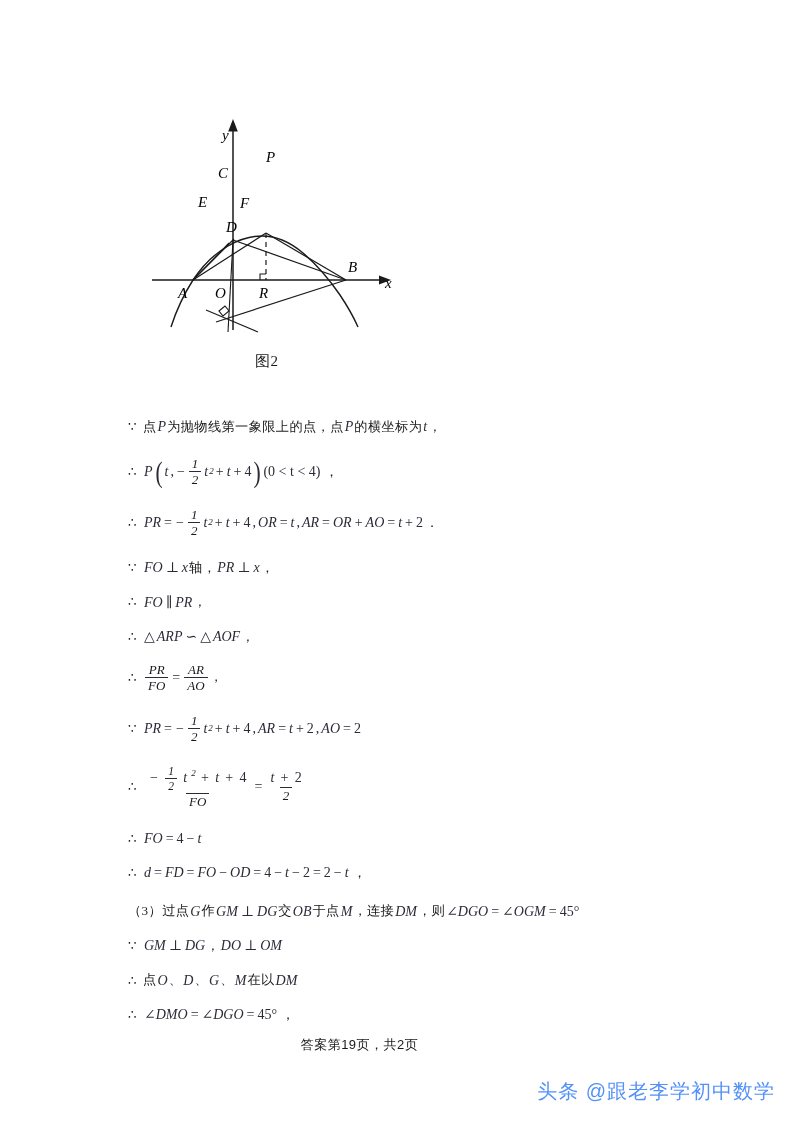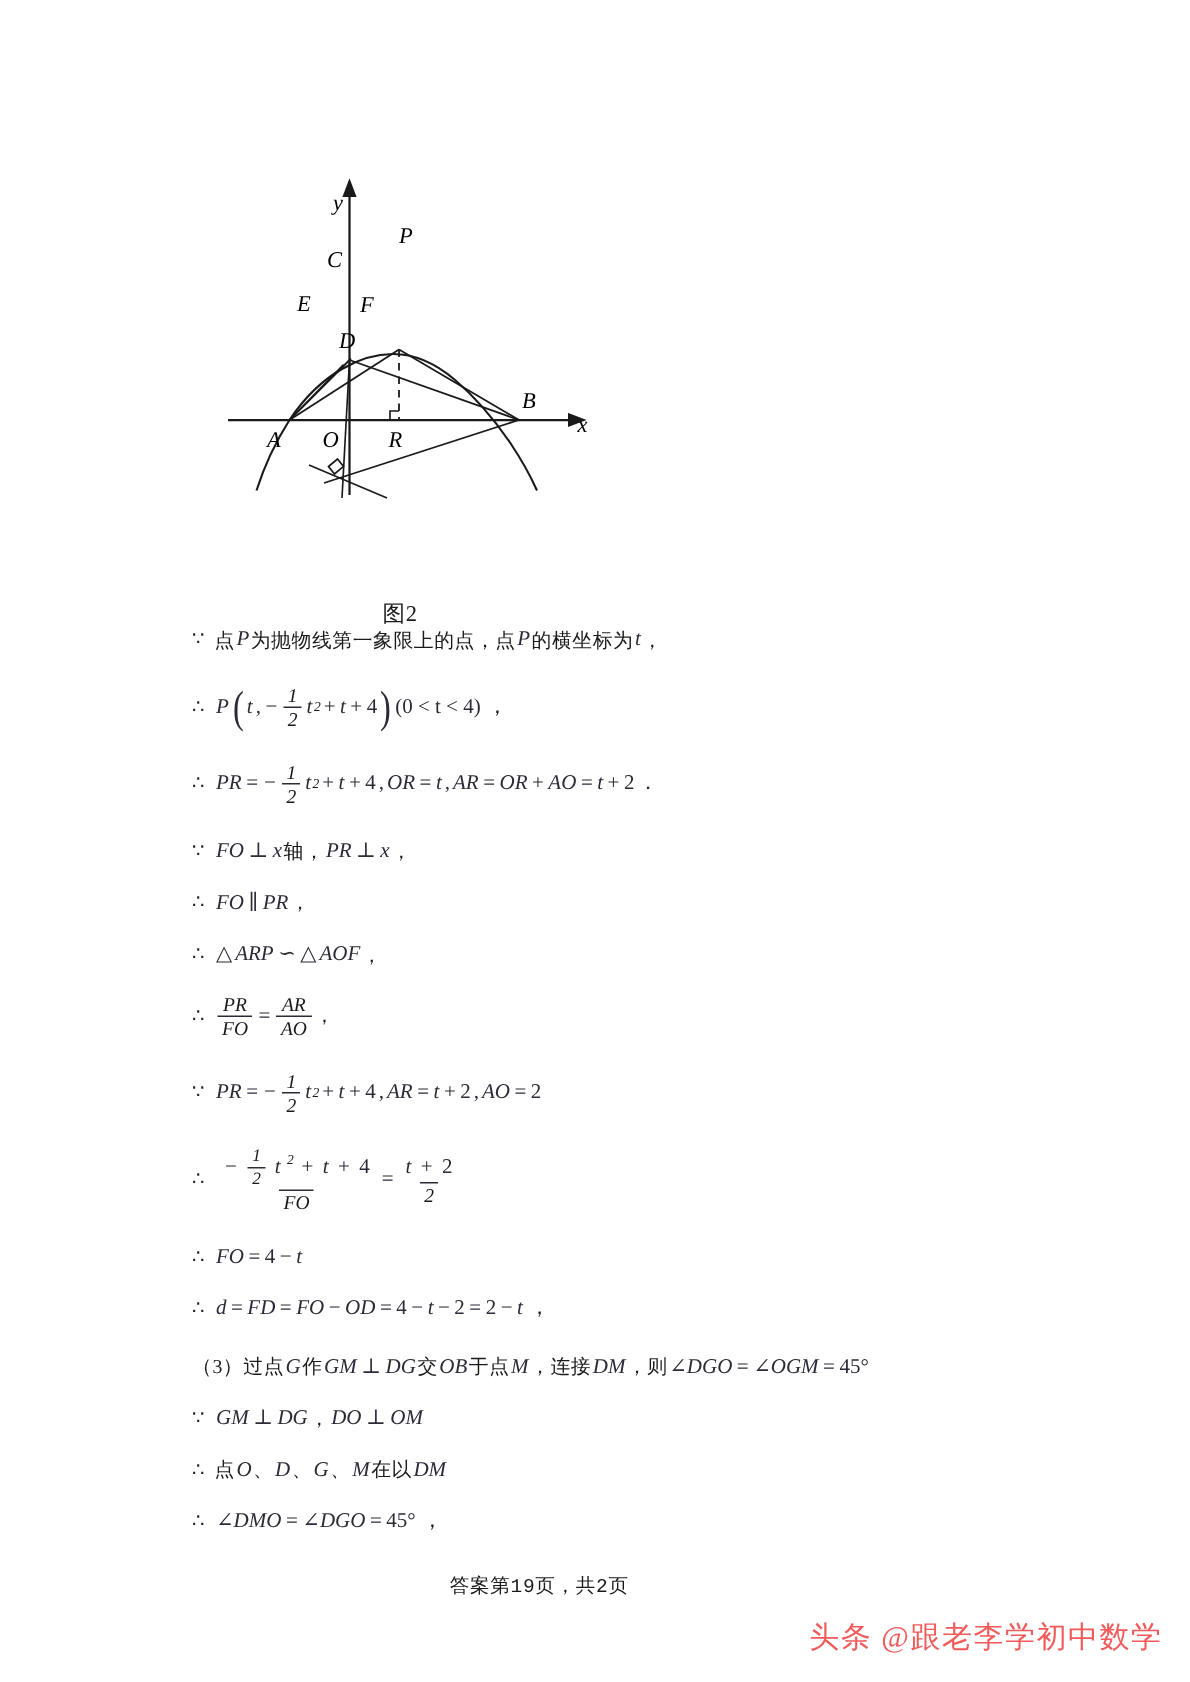--- a/index.html
+++ b/index.html
@@ -25,21 +25,20 @@
     height: 300px;
   }
   #figure-svg { display: block; }
   #figure-caption {
     position: absolute;
     left: 255px;
     top: 252px;
     font-size: 15px;
     font-family: "Liberation Serif", "DejaVu Serif", serif;
     letter-spacing: .5px;
-    margin-top: 48px;
   }
 
   
   #solution {
     position: absolute;
     left: 128px;
     top: 418px;
     width: 560px;
   }
   .line {
@@ -118,32 +117,31 @@
   .row-gap-md { margin-top: 17px; }
 
   
   #page-footer {
     position: absolute;
     left: 0;
     top: 1036px;
     width: 719px;
     text-align: center;
     font-size: 13px;
-    font-family: Liberation Mono, monospace;
+    font-family: Liberation Sans, sans-serif;
     letter-spacing: .5px;
     color: #1a1a1a;
-    margin-top: 12px;
   }
   #watermark {
     position: absolute;
     right: 18px;
     top: 1078px;
     font-size: 20px;
-    font-family: Liberation Serif, serif;
-    color: #ef4444;
+    font-family: Liberation Sans, sans-serif;
+    color: #3b82f6;
     letter-spacing: 1px;
     opacity: .88;
   }
 </style>
 </head>
 <body>
 
 <div id="figure-block">
   <svg id="figure-svg" width="793" height="300" viewBox="0 0 793 300">
     <defs>

